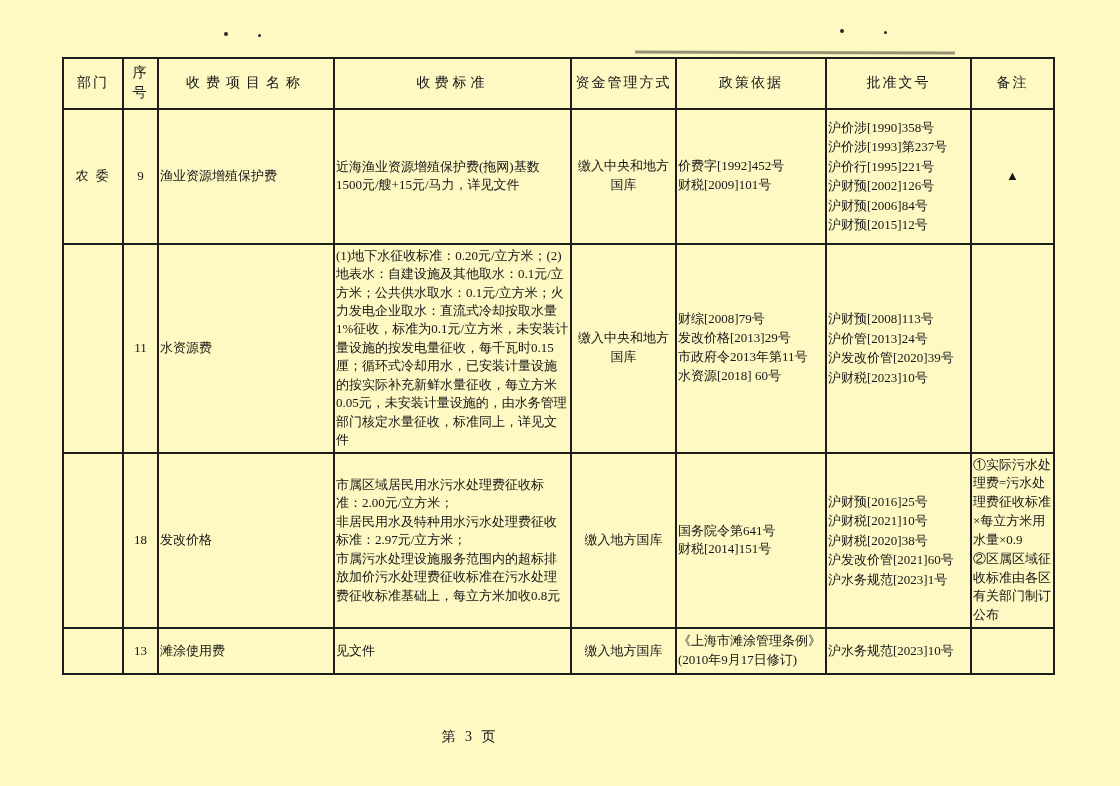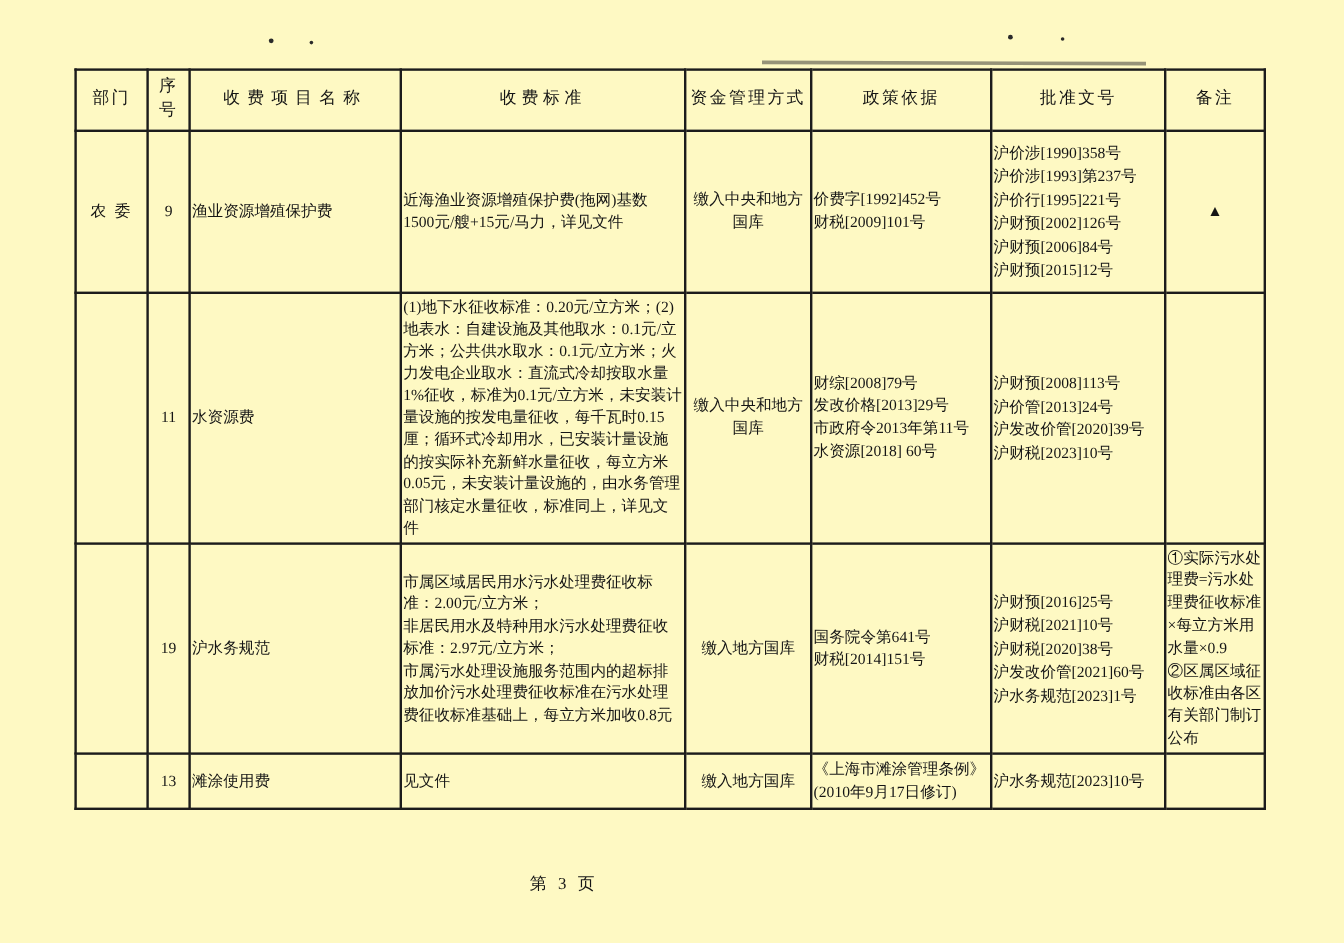--- a/index.html
+++ b/index.html
@@ -117,22 +117,22 @@
 水资源[2018] 60号</td>
       <td class="prewrap approval">沪财预[2008]113号
 沪价管[2013]24号
 沪发改价管[2020]39号
 沪财税[2023]10号</td>
       <td></td>
     </tr>
 
     <tr style="height:174px;">
       <td class="dept"></td>
-      <td class="num">19</td>
-      <td>沪水务规范</td>
+      <td class="num">18</td>
+      <td>发改价格</td>
       <td class="std prewrap">市属区域居民用水污水处理费征收标准：2.00元/立方米；
 非居民用水及特种用水污水处理费征收标准：2.97元/立方米；
 市属污水处理设施服务范围内的超标排放加价污水处理费征收标准在污水处理费征收标准基础上，每立方米加收0.8元</td>
       <td class="c">缴入地方国库</td>
       <td class="prewrap">国务院令第641号
 财税[2014]151号</td>
       <td class="prewrap approval">沪财预[2016]25号
 沪财税[2021]10号
 沪财税[2020]38号
 沪发改价管[2021]60号

